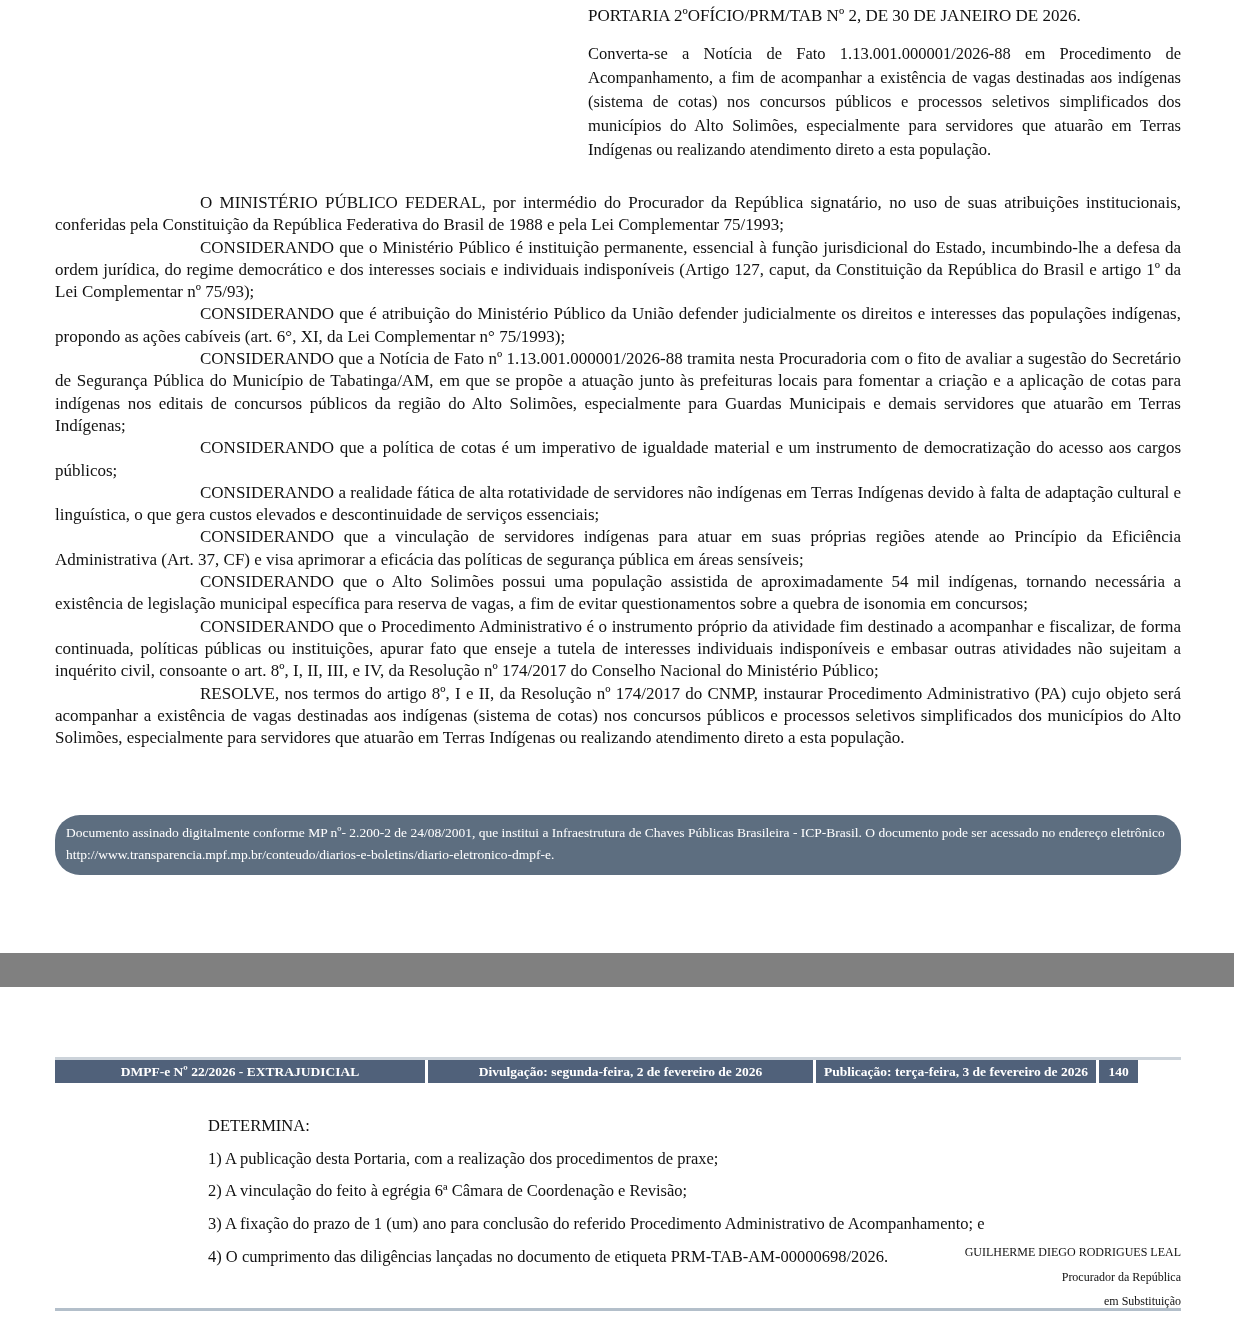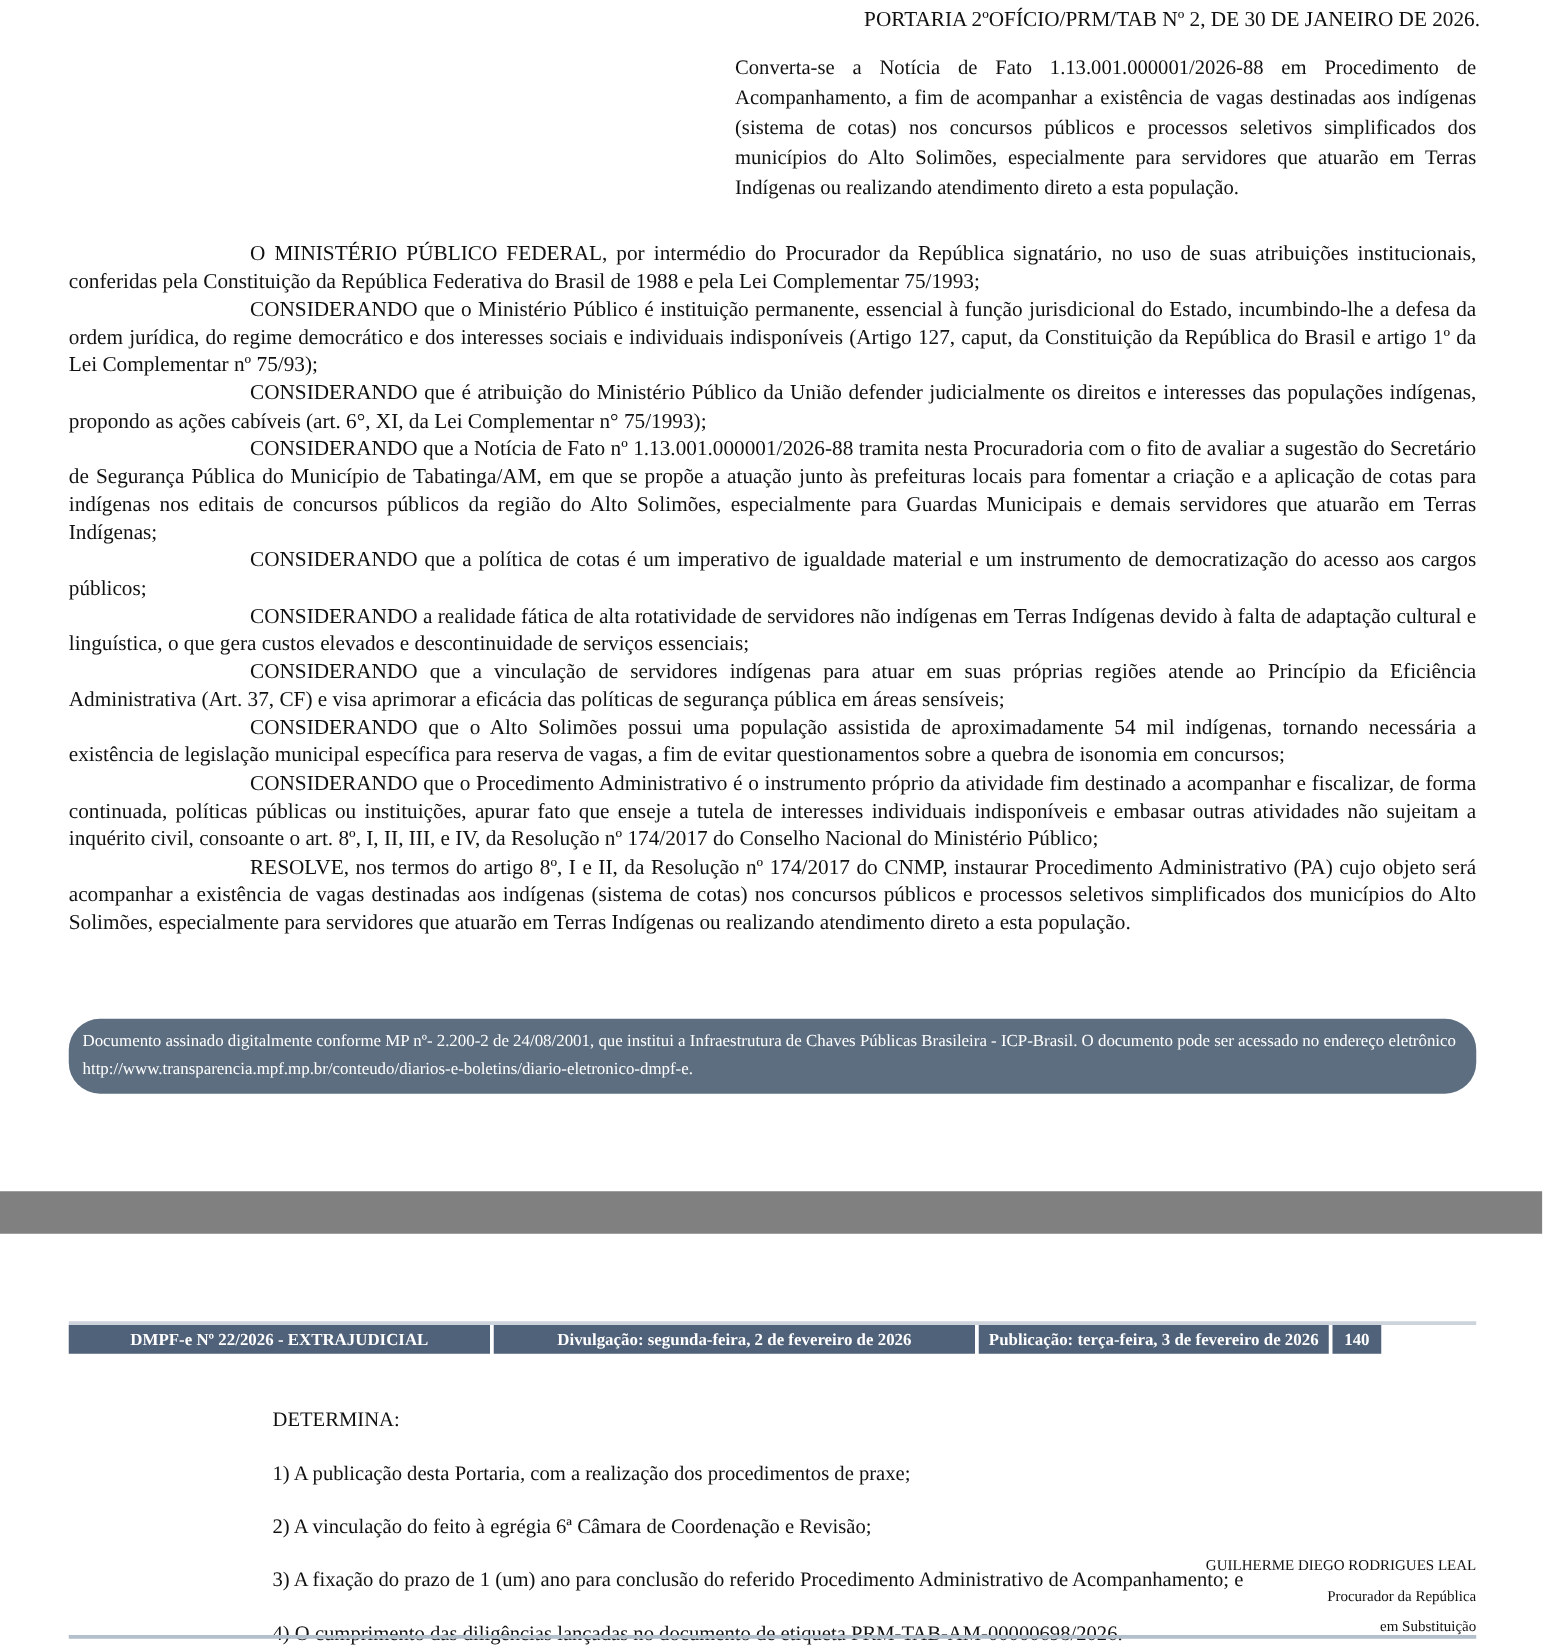--- a/index.html
+++ b/index.html
@@ -15,21 +15,21 @@
     font-family: "Liberation Serif", "DejaVu Serif", serif;
     color: #111111;
     overflow: hidden;
   }
 
   .doc-title {
     position: absolute;
     top: 4px;
     left: 588px;
     width: 596px;
-    text-align: right;
+    text-align: left;
     font-size: 17px;
     line-height: 24px;
     white-space: nowrap;
   }
 
   .doc-quote {
     position: absolute;
     top: 42px;
     left: 588px;
     width: 593px;
@@ -91,34 +91,34 @@
     color: #ffffff;
     font-weight: bold;
     font-size: 13.5px;
     height: 23px;
     line-height: 23px;
     text-align: center;
     box-sizing: border-box;
     white-space: nowrap;
     overflow: hidden;
   }
-  .cell-edition   { width: 337px; }
+  .cell-edition   { width: 370px; }
   .cell-divulg    { width: 385px; }
   .cell-public    { width: 280px; }
   .cell-pagenum   { width: 39px;  }
 
   .determina {
     position: absolute;
     top: 1106px;
     left: 200px;
     width: 940px;
     font-size: 16.5px;
     line-height: 24.7px;
   }
-  .determina div { margin: 18px; }
+  .determina div { margin: 8px; }
 
   .signature {
     position: absolute;
     top: 1240px;
     left: 55px;
     width: 1126px;
     text-align: right;
     font-size: 12px;
     line-height: 24.5px;
   }

